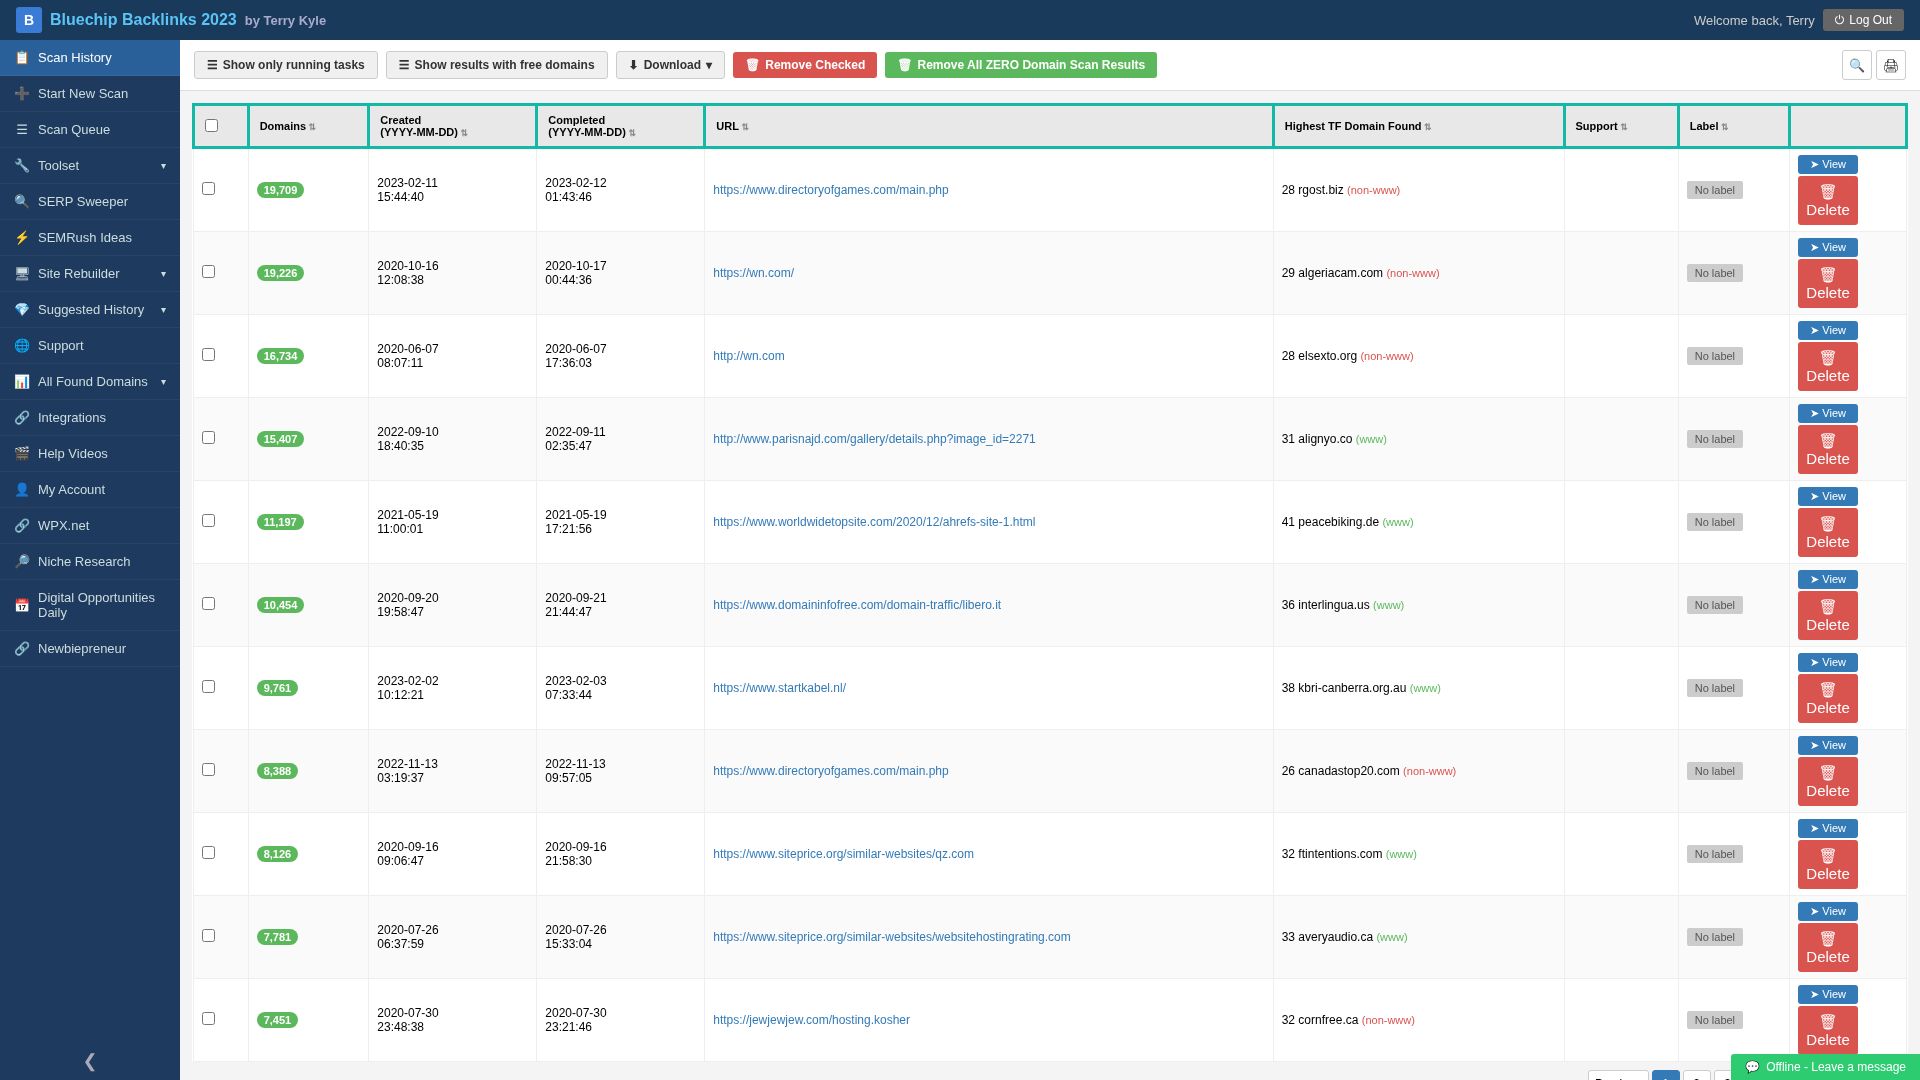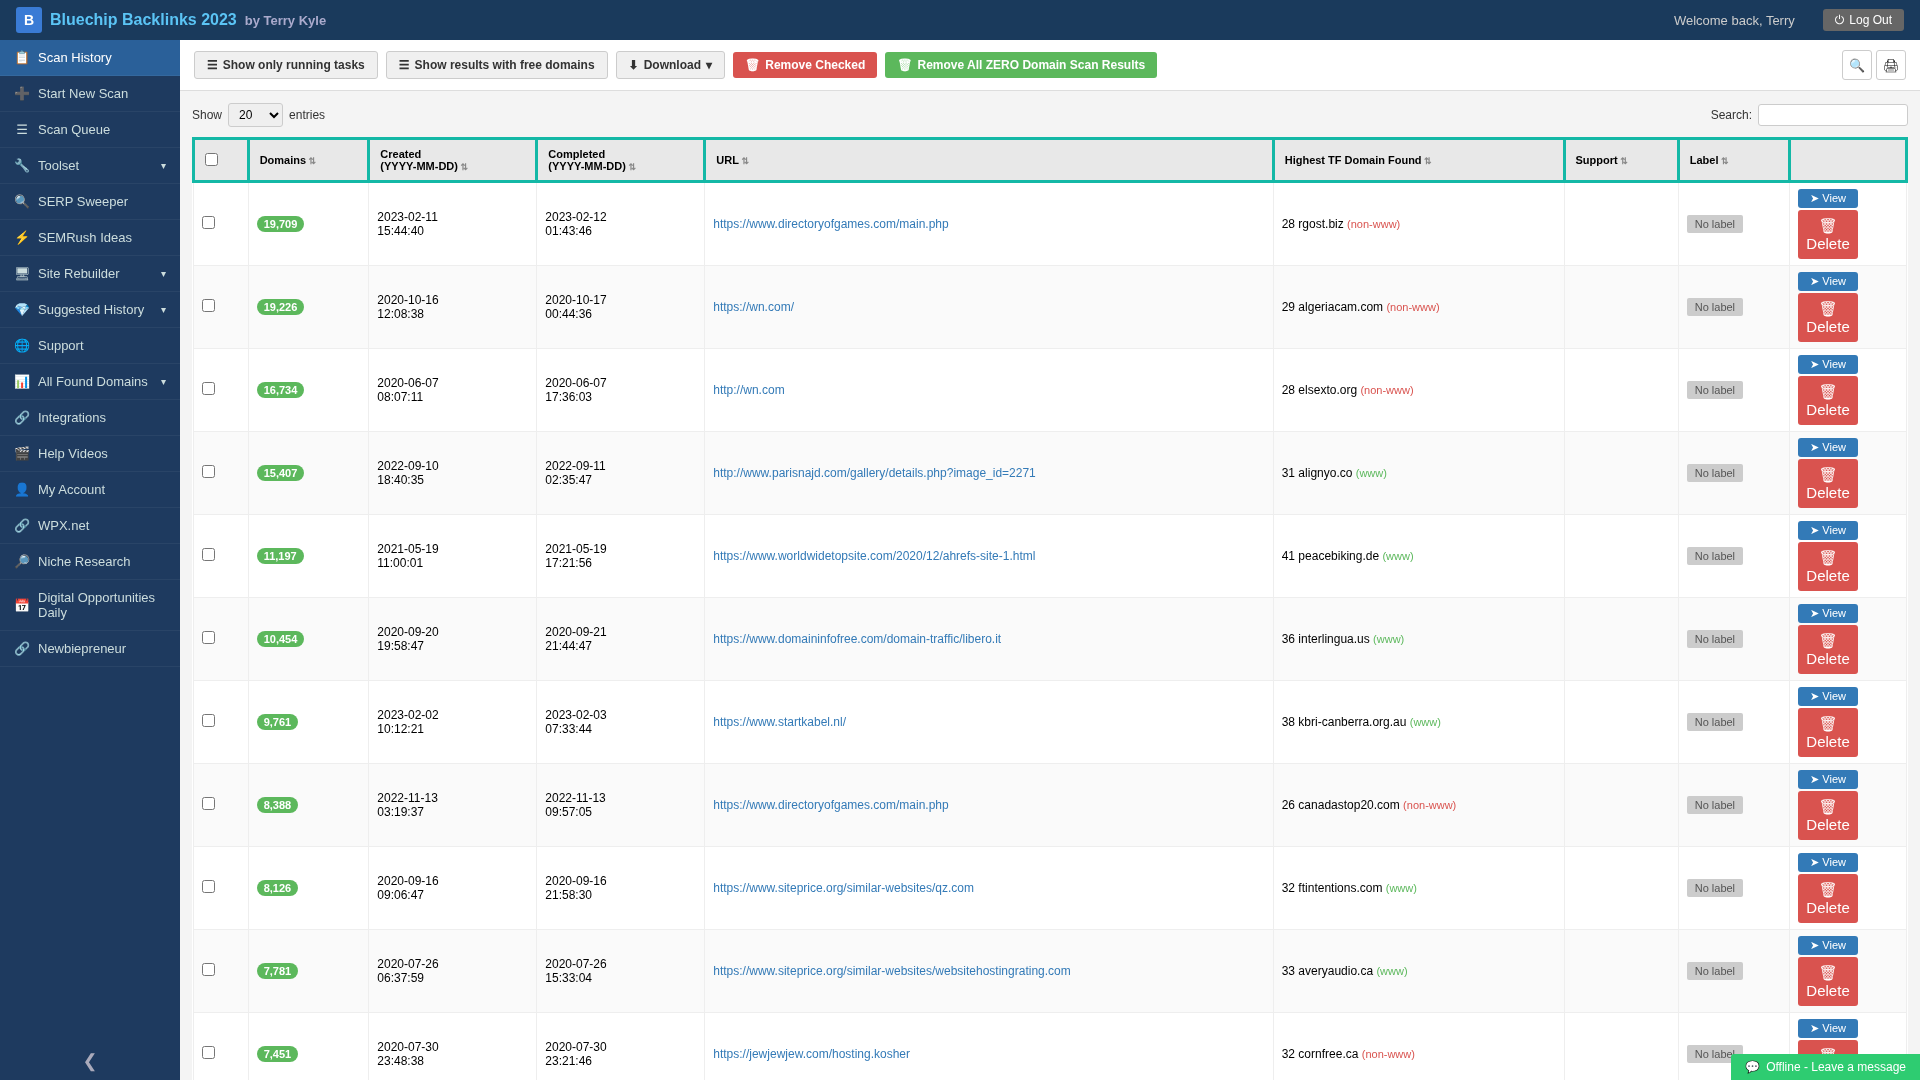--- a/index.html
+++ b/index.html
@@ -30,21 +30,21 @@
       display: flex;
       align-items: center;
       justify-content: center;
       font-weight: bold;
       font-size: 14px;
       border-radius: 3px;
     }
     .logo-text { color: #5bc4f5; }
     .logo-by { color: #aac; font-size: 13px; }
     .top-bar .spacer { flex: 1; }
-    .top-bar .welcome { color: #ccc; font-size: 13px; margin-right: 28px; }
+    .top-bar .welcome { color: #ccc; font-size: 13px; margin-right: 8px; }
     .logout-btn {
       background: #666;
       color: white;
       border: none;
       padding: 4px 12px;
       border-radius: 3px;
       cursor: pointer;
       font-size: 12px;
       display: flex;
       align-items: center;
@@ -419,34 +419,20 @@
         <span>Remove All ZERO Domain Scan Results</span>
       </button>
       <div class="toolbar-spacer"></div>
       <div class="toolbar-icons">
         <button class="icon-btn">🔍</button>
         <button class="icon-btn">🖨</button>
       </div>
     </div>
 
     <div class="table-area">
-      <div class="table-controls">
-        <label>Show</label>
-        <select class="show-select">
-          <option>10</option>
-          <option selected="">20</option>
-          <option>50</option>
-          <option>100</option>
-        </select>
-        <label>entries</label>
-        <div class="search-area">
-          <label>Search:</label>
-          <input type="text" class="search-input" style="">
-        </div>
-      </div>
 
       <table>
         <thead>
           <tr>
             <th><input type="checkbox" style=""></th>
             <th class="sortable">Domains</th>
             <th class="sortable">Created<br>(YYYY-MM-DD)</th>
             <th class="sortable">Completed<br>(YYYY-MM-DD)</th>
             <th class="sortable">URL</th>
             <th class="sortable">Highest TF Domain Found</th>

